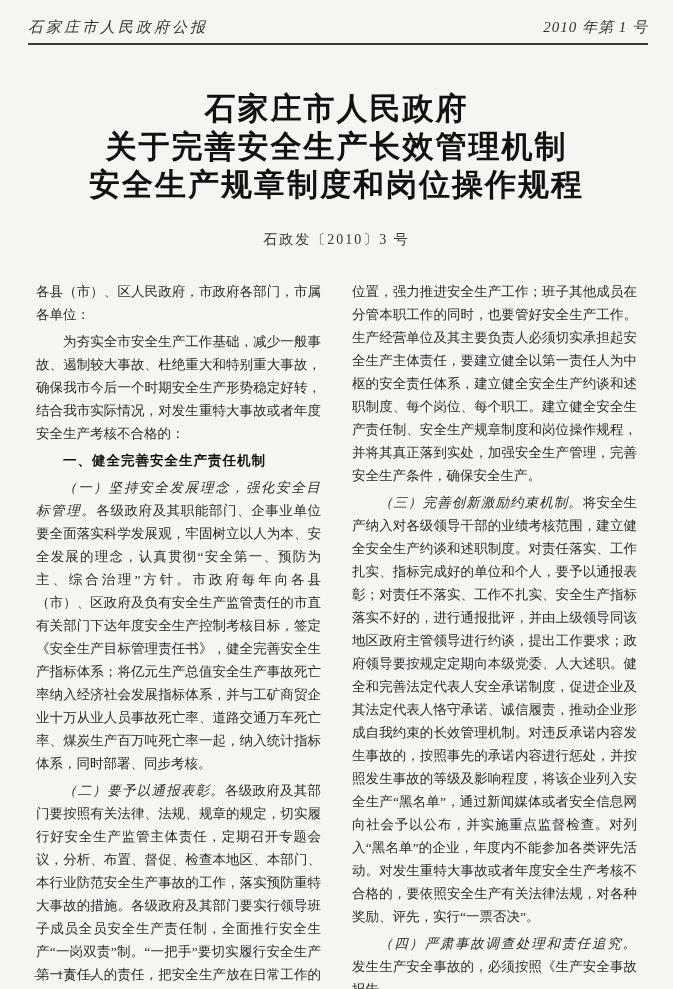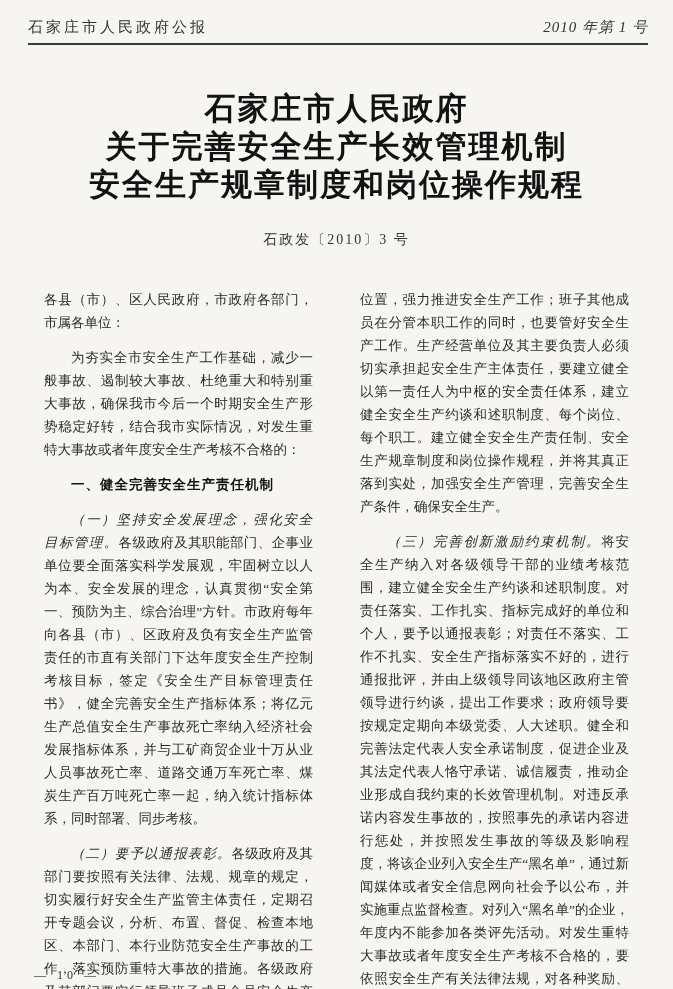--- a/index.html
+++ b/index.html
@@ -28,20 +28,21 @@
     right: 25px;
     display: flex;
     justify-content: space-between;
     align-items: flex-end;
     border-bottom: 2px solid var(--rule);
     padding-bottom: 6px;
     font-size: 15px;
     color: #333;
   }
   .header .pub {
+    font-style: italic;
     letter-spacing: 3px;
   }
   .header .issue {
     font-style: italic;
     letter-spacing: 1px;
   }
   
   .title-block {
     position: absolute;
     top: 90px;
@@ -73,21 +74,21 @@
     display: flex;
     gap: 23px;
   }
   .column {
     width: 293px;
     font-size: 13.5px;
     line-height: 23px;
     text-align: justify;
     color: var(--ink);
   }
-  .column p { margin: 12px; }
+  .column p { margin: 4px; }
   .column p.indent { text-indent: 2em; }
   .column p.heading {
     font-family: "Liberation Sans", "DejaVu Sans", sans-serif;
     font-weight: bold;
     color: var(--ink-strong);
     letter-spacing: 1px;
   }
   .column .lead-kai {
     font-style: italic;
     letter-spacing: 1px;

